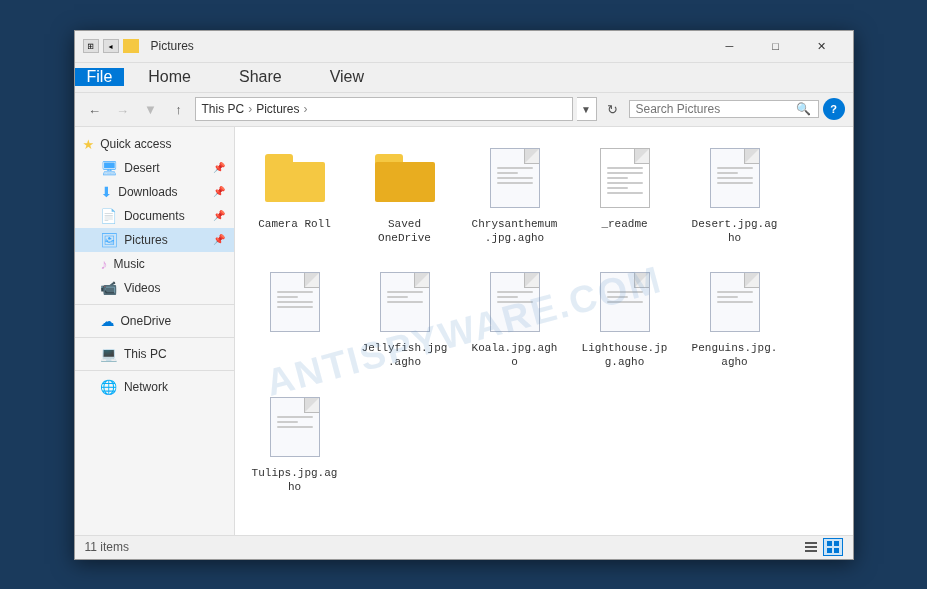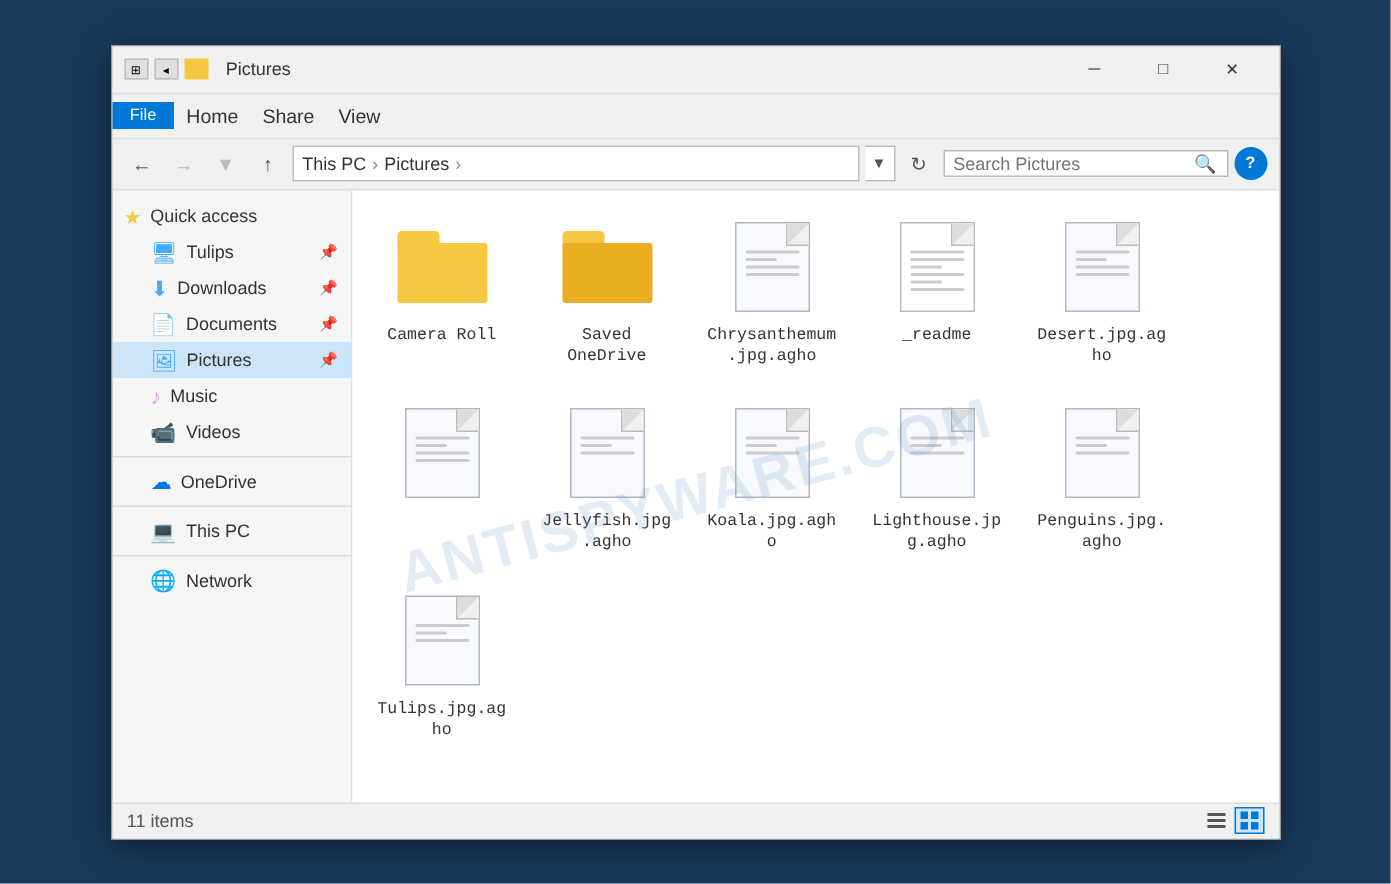--- a/index.html
+++ b/index.html
@@ -85,29 +85,29 @@
       border-bottom: 1px solid #ddd;
       flex-shrink: 0;
     }
     .menu-item-file {
       background: #0078d7;
       color: white;
       padding: 0 12px;
       height: 18px;
       display: flex;
       align-items: center;
-      font-size: 11px;
+      font-size: 16px;
       cursor: pointer;
     }
     .menu-item {
-      padding: 0 8px;
+      padding: 0 24px;
       height: 30px;
       display: flex;
       align-items: center;
-      font-size: 13px;
+      font-size: 16px;
       cursor: pointer;
       color: #333;
     }
     
     .address-bar {
       height: 34px;
       display: flex;
       align-items: center;
       padding: 0 8px;
       background: #f0f0f0;
@@ -473,21 +473,21 @@
 
     <div class="watermark">ANTISPYWARE.COM</div>
 
     <div class="sidebar">
       <div class="sidebar-section-header">
         <span class="star-icon">★</span>
         <span>Quick access</span>
       </div>
       <div class="sidebar-item">
         <span class="sidebar-icon sidebar-icon-desktop">🖥</span>
-        <span>Tulips</span>
+        <span>Desert</span>
         <span class="sidebar-item-pin">📌</span>
       </div>
       <div class="sidebar-item">
         <span class="sidebar-icon sidebar-icon-downloads">⬇</span>
         <span>Downloads</span>
         <span class="sidebar-item-pin">📌</span>
       </div>
       <div class="sidebar-item">
         <span class="sidebar-icon sidebar-icon-documents">📄</span>
         <span>Documents</span>

